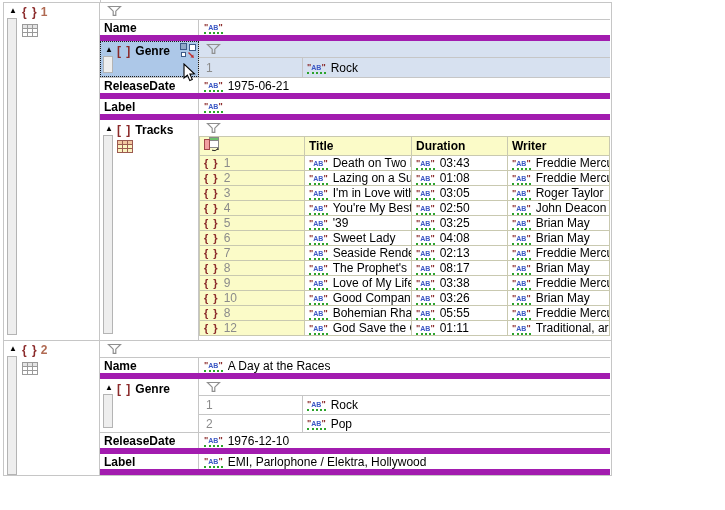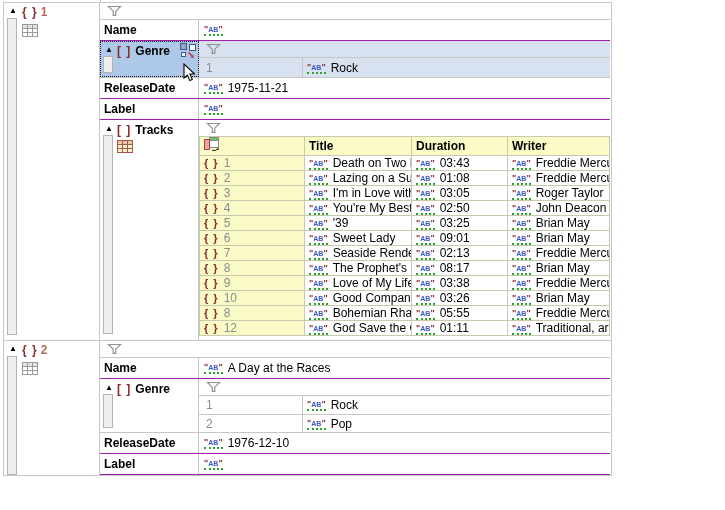--- a/index.html
+++ b/index.html
@@ -21,21 +21,21 @@
            background:#eeeeee; border:1px solid #b4b4b4; }
   .rec-tag { position:absolute; left:18px; top:2px; white-space:nowrap; }
   .braces { color:#8b2a2a; font-weight:bold; font-size:12px; letter-spacing:1px; }
   .rec-idx { color:#b06a52; font-weight:bold; margin-left:3px; }
   .gicon { position:absolute; left:18px; top:21px; }
 
   
   .main { width:510px; flex:none; }
   .frow { height:17px; border-bottom:1px solid #c6c6c6; display:flex;
           align-items:center; padding-left:7px; }
-  .kv { display:flex; height:21px; border-bottom:1px solid #a21caf; }
+  .kv { display:flex; height:21px; border-bottom:6px solid #a21caf; }
   .kv .k { width:99px; flex:none; border-right:1px solid #c6c6c6; font-weight:bold;
            display:flex; align-items:center; padding-left:4px; overflow:hidden; }
   .kv .v { flex:1; display:flex; align-items:center; padding-left:5px;
            white-space:nowrap; overflow:hidden; }
 
   .block { display:flex; border-bottom:1px solid #c6c6c6; }
   .blk { position:relative; width:99px; flex:none; border-right:1px solid #c6c6c6;
          padding-left:17px; padding-top:3px; font-weight:bold; }
   .blk .tri { left:3px; top:4px; }
   .blk .strip { left:3px; top:15px; bottom:4px; }
@@ -155,21 +155,21 @@
     </div>
   </div>
 </div>
           </div>
         </div>
 
         <div class="kv">
           <div class="k">ReleaseDate</div>
           <div class="v">
             <span class="ab"><i>"</i><em>AB</em><i>"</i></span>
-              <span class="val-text">1975-11-21</span>
+              <span class="val-text">1975-06-21</span>
           </div>
         </div>
 
         <div class="kv">
           <div class="k">Label</div>
           <div class="v">
             <span class="ab"><i>"</i><em>AB</em><i>"</i></span>
           </div>
         </div>
 
@@ -249,21 +249,21 @@
   <tr>
     <td class="tidx"><span class="braces">{ }</span><span class="idx-num">5</span></td>
     <td><span class="ab"><i>"</i><em>AB</em><i>"</i></span><span>'39</span></td>
     <td><span class="ab"><i>"</i><em>AB</em><i>"</i></span><span>03:25</span></td>
     <td><span class="ab"><i>"</i><em>AB</em><i>"</i></span><span>Brian May</span></td>
   </tr>
 
   <tr>
     <td class="tidx"><span class="braces">{ }</span><span class="idx-num">6</span></td>
     <td><span class="ab"><i>"</i><em>AB</em><i>"</i></span><span>Sweet Lady</span></td>
-    <td><span class="ab"><i>"</i><em>AB</em><i>"</i></span><span>09:01</span></td>
+    <td><span class="ab"><i>"</i><em>AB</em><i>"</i></span><span>04:08</span></td>
     <td><span class="ab"><i>"</i><em>AB</em><i>"</i></span><span>Brian May</span></td>
   </tr>
 
   <tr>
     <td class="tidx"><span class="braces">{ }</span><span class="idx-num">7</span></td>
     <td><span class="ab"><i>"</i><em>AB</em><i>"</i></span><span>Seaside Rendezvous</span></td>
     <td><span class="ab"><i>"</i><em>AB</em><i>"</i></span><span>02:13</span></td>
     <td><span class="ab"><i>"</i><em>AB</em><i>"</i></span><span>Freddie Mercury</span></td>
   </tr>
 
@@ -382,20 +382,21 @@
           <div class="v">
             <span class="ab"><i>"</i><em>AB</em><i>"</i></span>
               <span class="val-text">1976-12-10</span>
           </div>
         </div>
 
         <div class="kv">
           <div class="k">Label</div>
           <div class="v">
             <span class="ab"><i>"</i><em>AB</em><i>"</i></span>
+              <span class="val-text">EMI, Parlophone / Elektra, Hollywood</span>
           </div>
         </div>
       </div>
     </div>
 
   </div>
 
   <span class="cursor">
     <svg width="14" height="20" viewBox="0 0 14 20">
       <path d="M1 1 L1 15 L4.4 12.1 L6.8 17.6 L9.3 16.5 L6.9 11.1 L11.4 10.8 Z" fill="#ffffff" stroke="#000000" stroke-width="1.1"></path>

